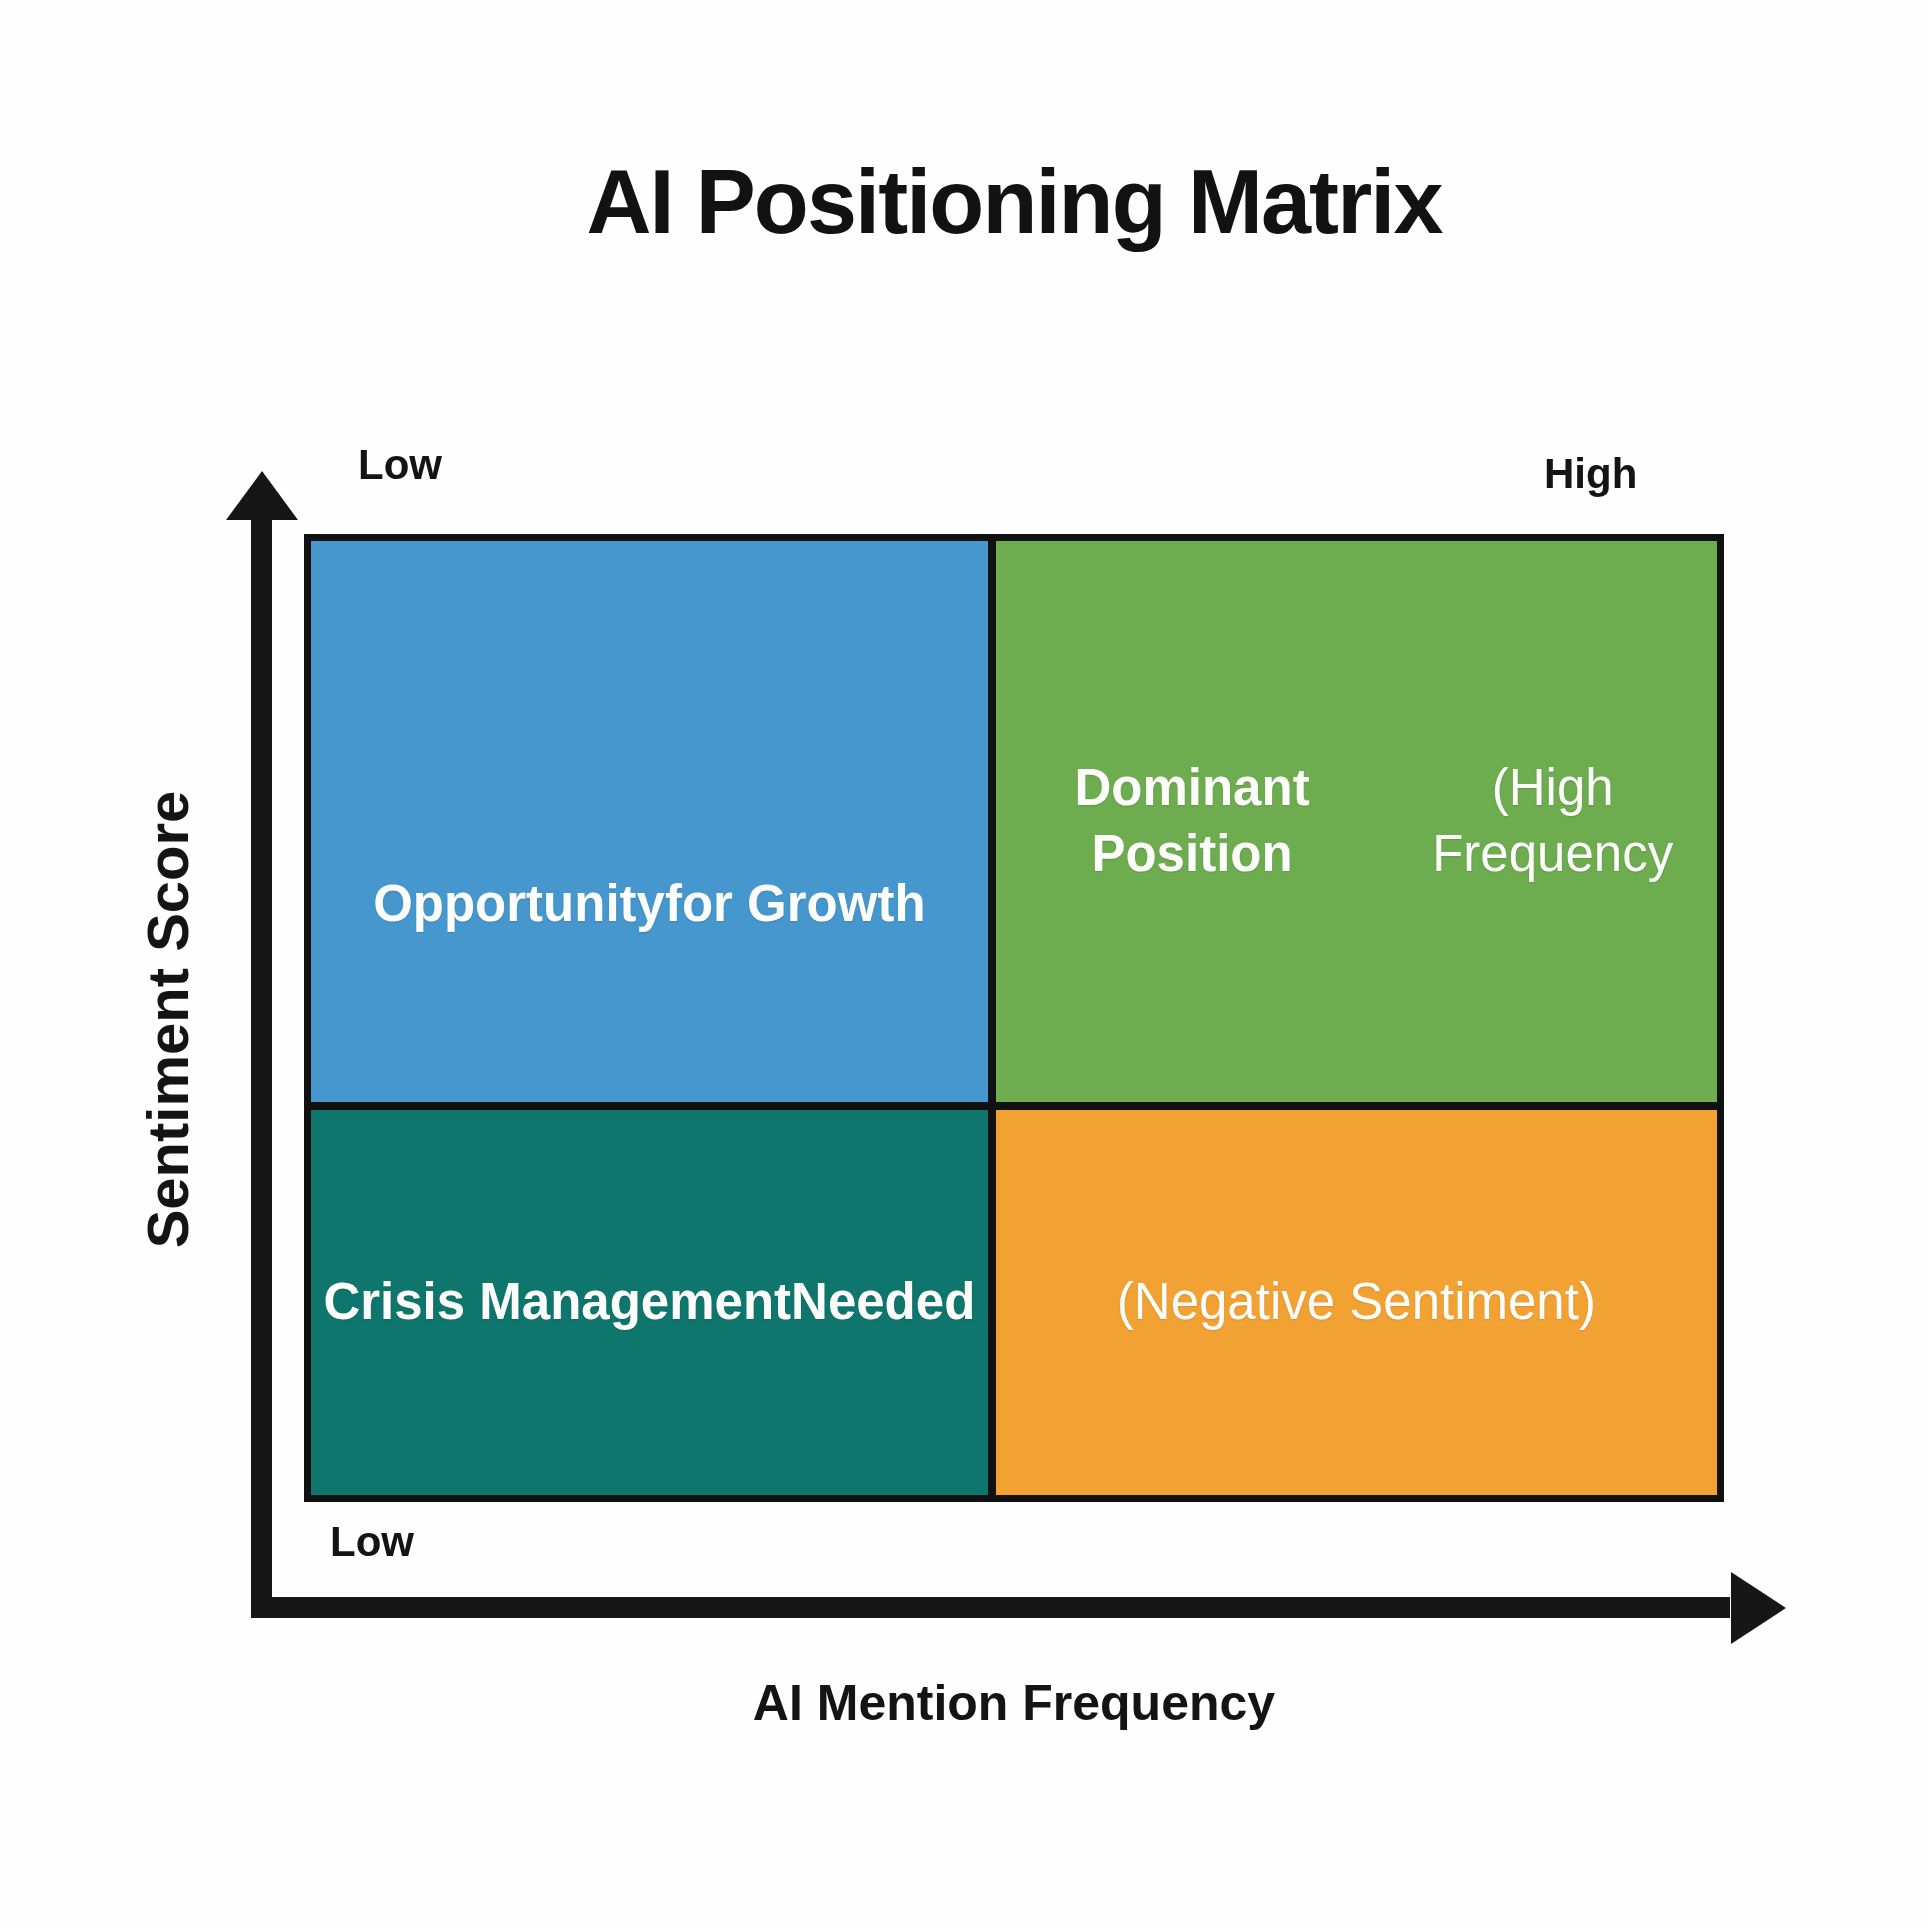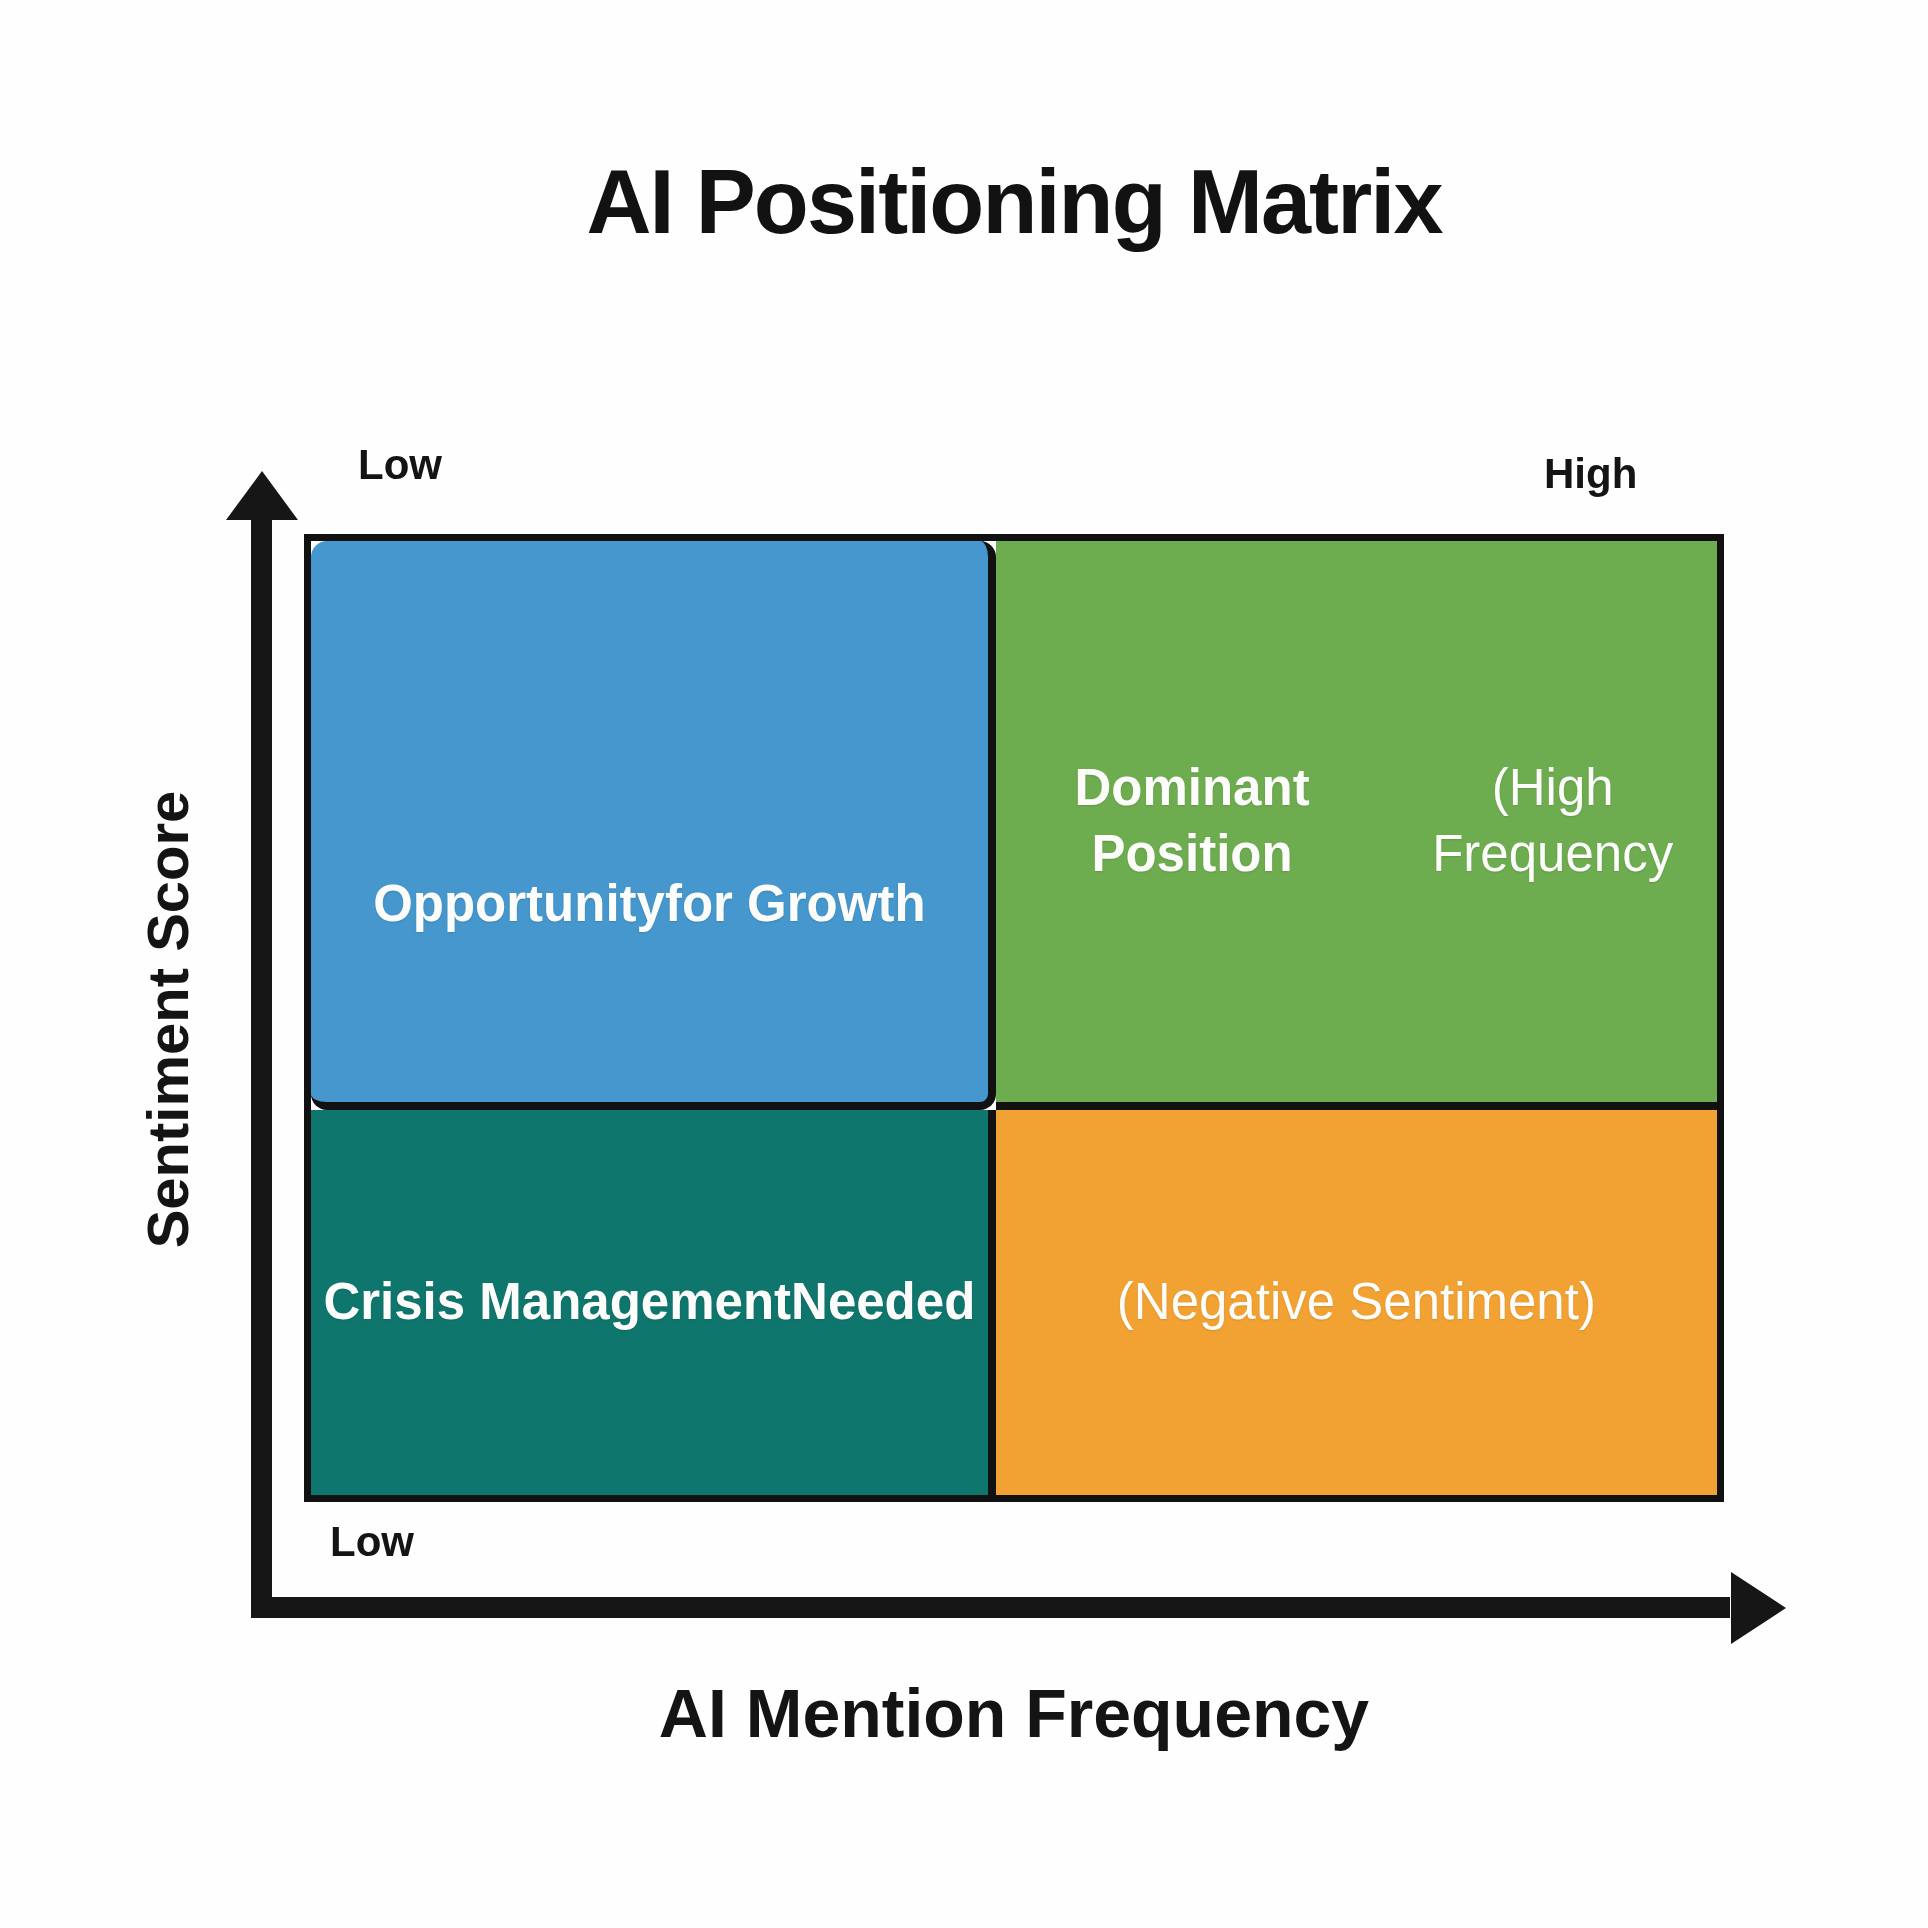--- a/index.html
+++ b/index.html
@@ -10,21 +10,21 @@
   .title{
     position:absolute;left:304px;top:151px;width:1420px;
     text-align:center;font-size:90px;font-weight:bold;letter-spacing:-1.9px;color:#121212;
   }
   .axis-end-label{position:absolute;font-size:42px;font-weight:bold;color:#141414;}
   .label-low-top{left:358px;top:441px;}
   .label-high-top{left:1544px;top:450px;}
   .label-low-bottom{left:330px;top:1518px;}
   .x-axis-title{
     position:absolute;left:304px;top:1674px;width:1420px;text-align:center;
-    font-size:68px;font-weight:bold;color:#141414;
+    font-size:50px;font-weight:bold;color:#141414;
   }
   .y-axis-title{
     position:absolute;left:-115px;top:986px;width:565px;text-align:center;
     font-size:58px;font-weight:bold;color:#141414;
     transform:rotate(-90deg);transform-origin:center center;
   }
   
   .y-shaft{position:absolute;left:251px;top:518px;width:21px;height:1100px;background:#161616;}
   .y-arrowhead{
     position:absolute;left:226px;top:471px;width:0;height:0;
@@ -40,21 +40,21 @@
   
   .matrix{
     position:absolute;left:304px;top:534px;width:1420px;height:968px;
     border:7.5px solid #111;box-sizing:border-box;
     display:grid;grid-template-columns:48.7% 51.3%;grid-template-rows:59.6% 40.4%;
   }
   .quadrant{
     position:relative;display:flex;flex-direction:column;align-items:center;justify-content:center;
     box-sizing:border-box;
   }
-  .q-tl{border-right:8.5px solid #111;border-bottom:8.5px solid #111;border-radius:16px;}
+  .q-tl{border-right:8.5px solid #111;border-bottom:8.5px solid #111;}
   .q-tr{border-bottom:8.5px solid #111;}
   .q-bl{border-right:8.5px solid #111;}
   .q-text{display:flex;flex-direction:row;align-items:center;text-align:center;}
   .q-tl .q-text{transform:translateY(83px);}
   .q-line{
     font-size:51px;font-weight:bold;color:#fcfdfa;line-height:1.3;
     text-shadow:0 0.9px 1.9px rgba(0,0,0,0.12);
   }
   .q-line.sub{font-weight:normal;}
   .q-line:empty{display:none;}

